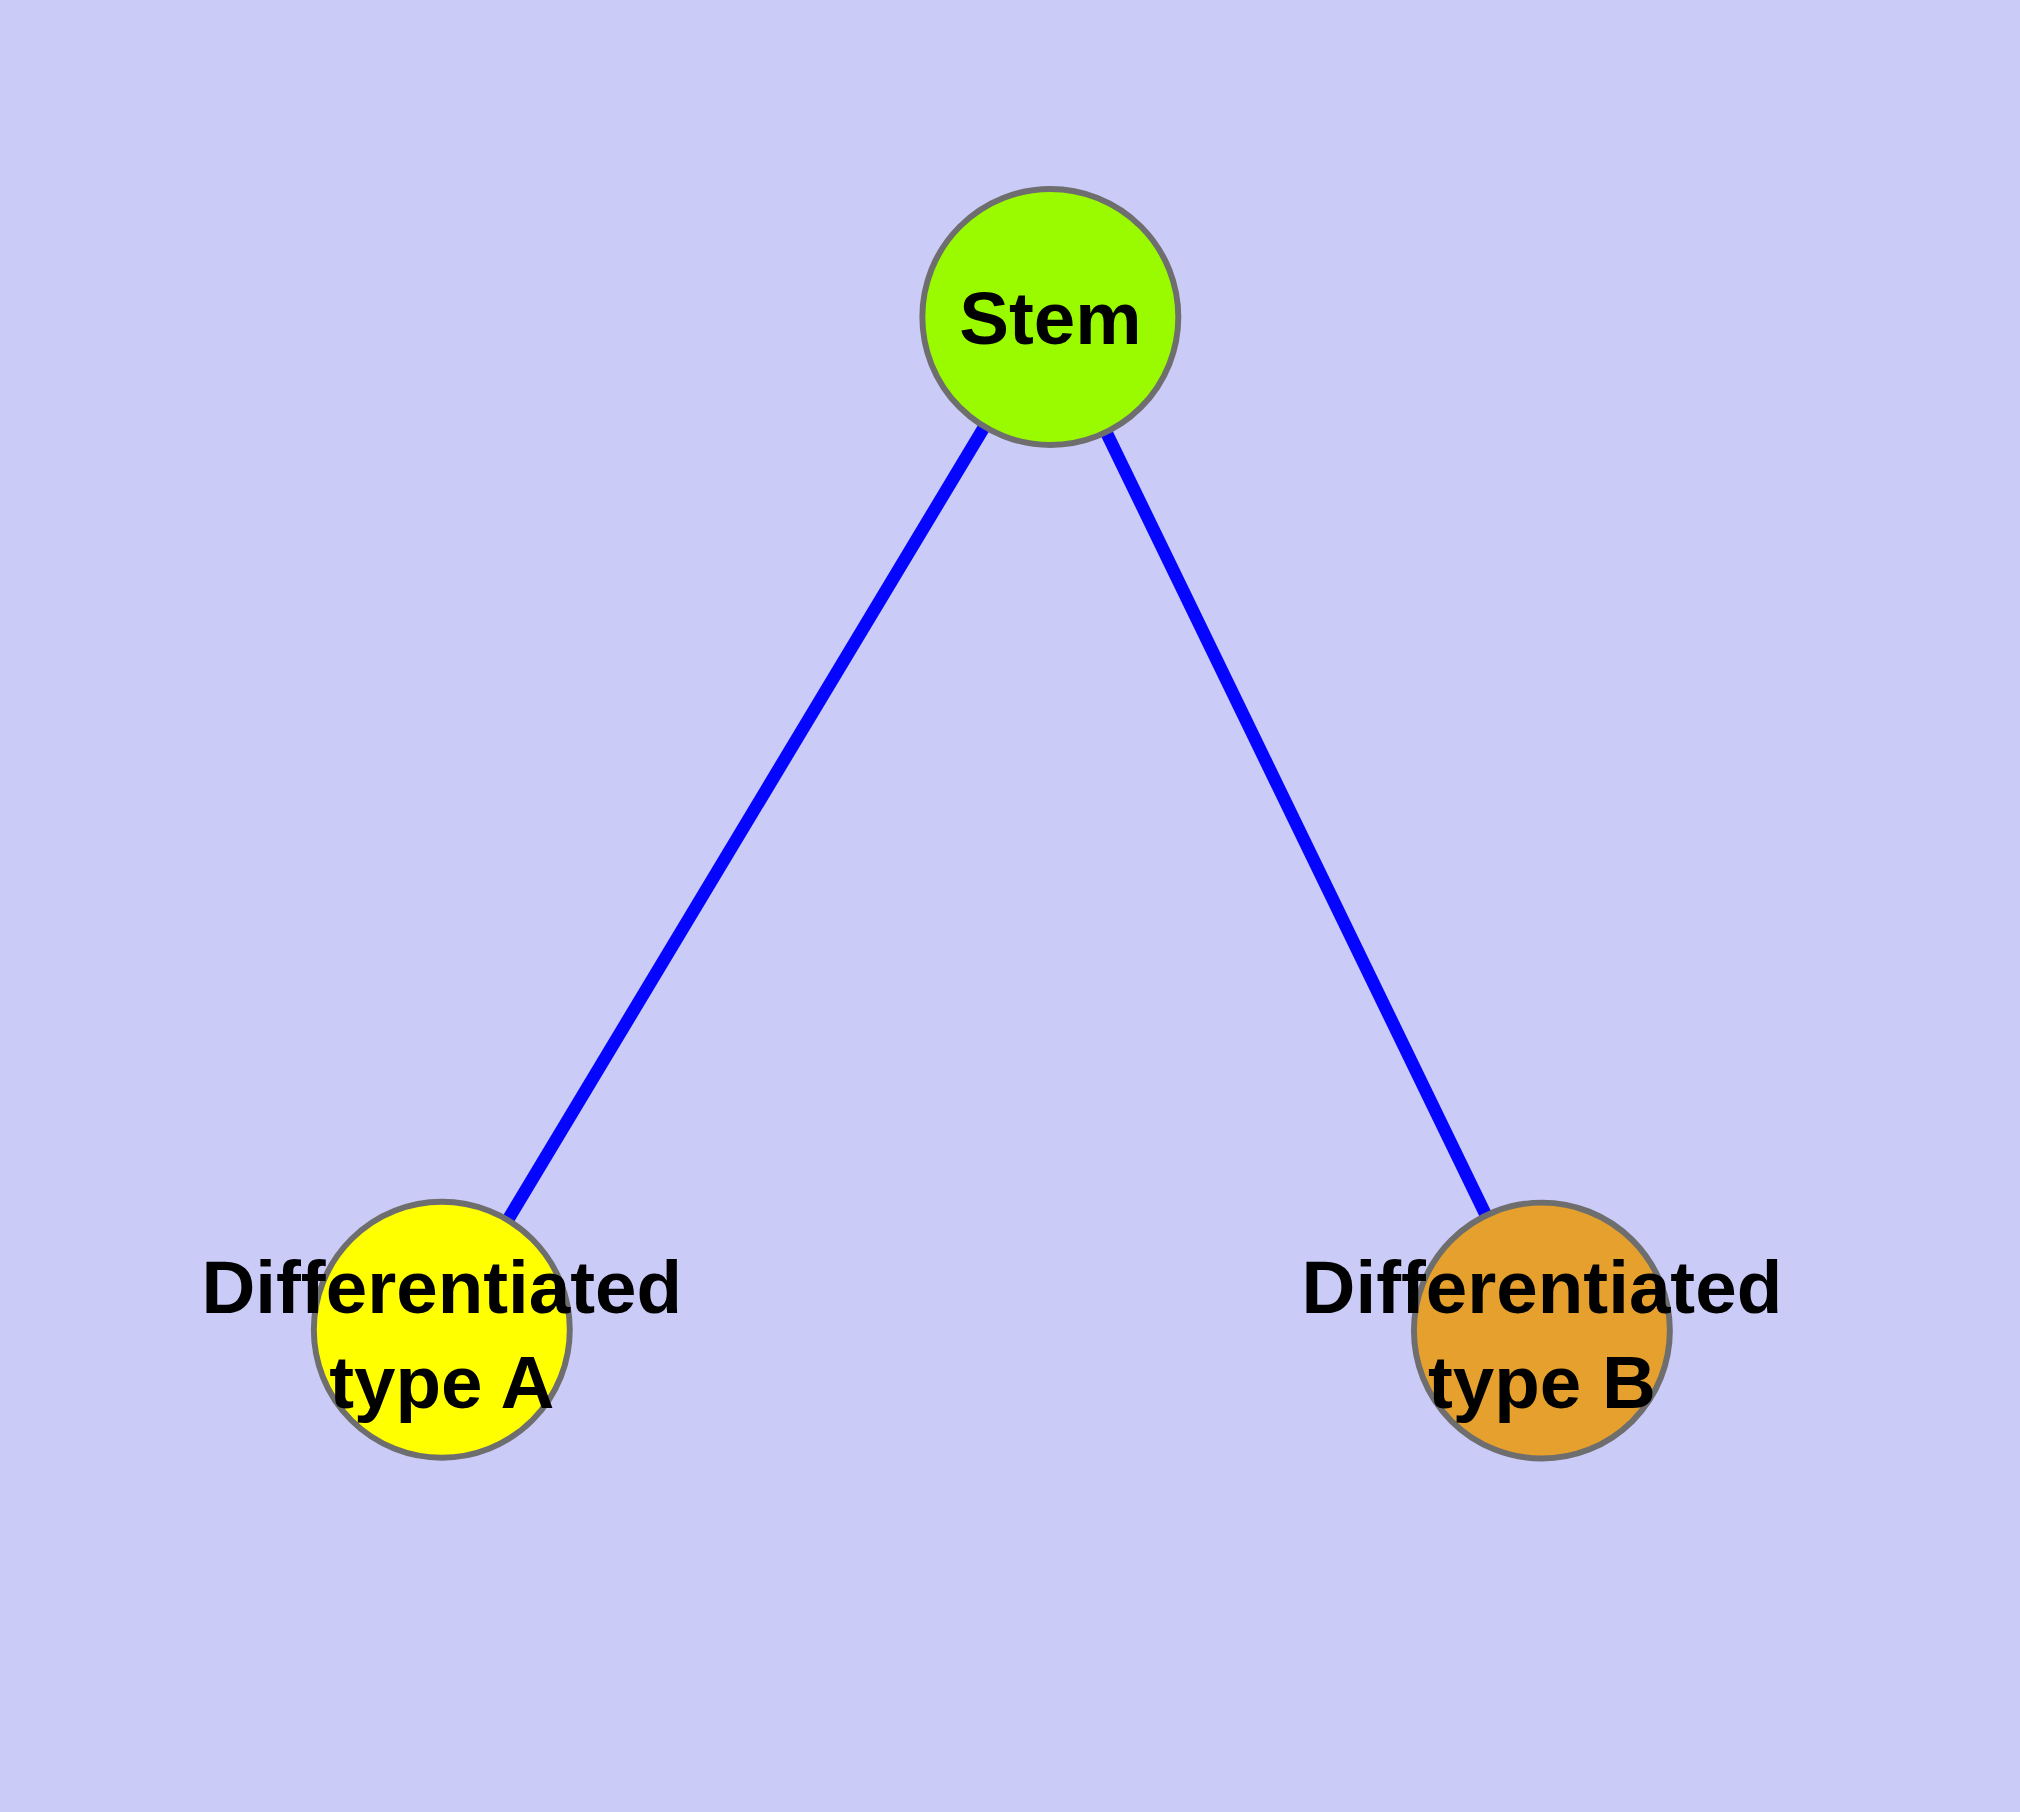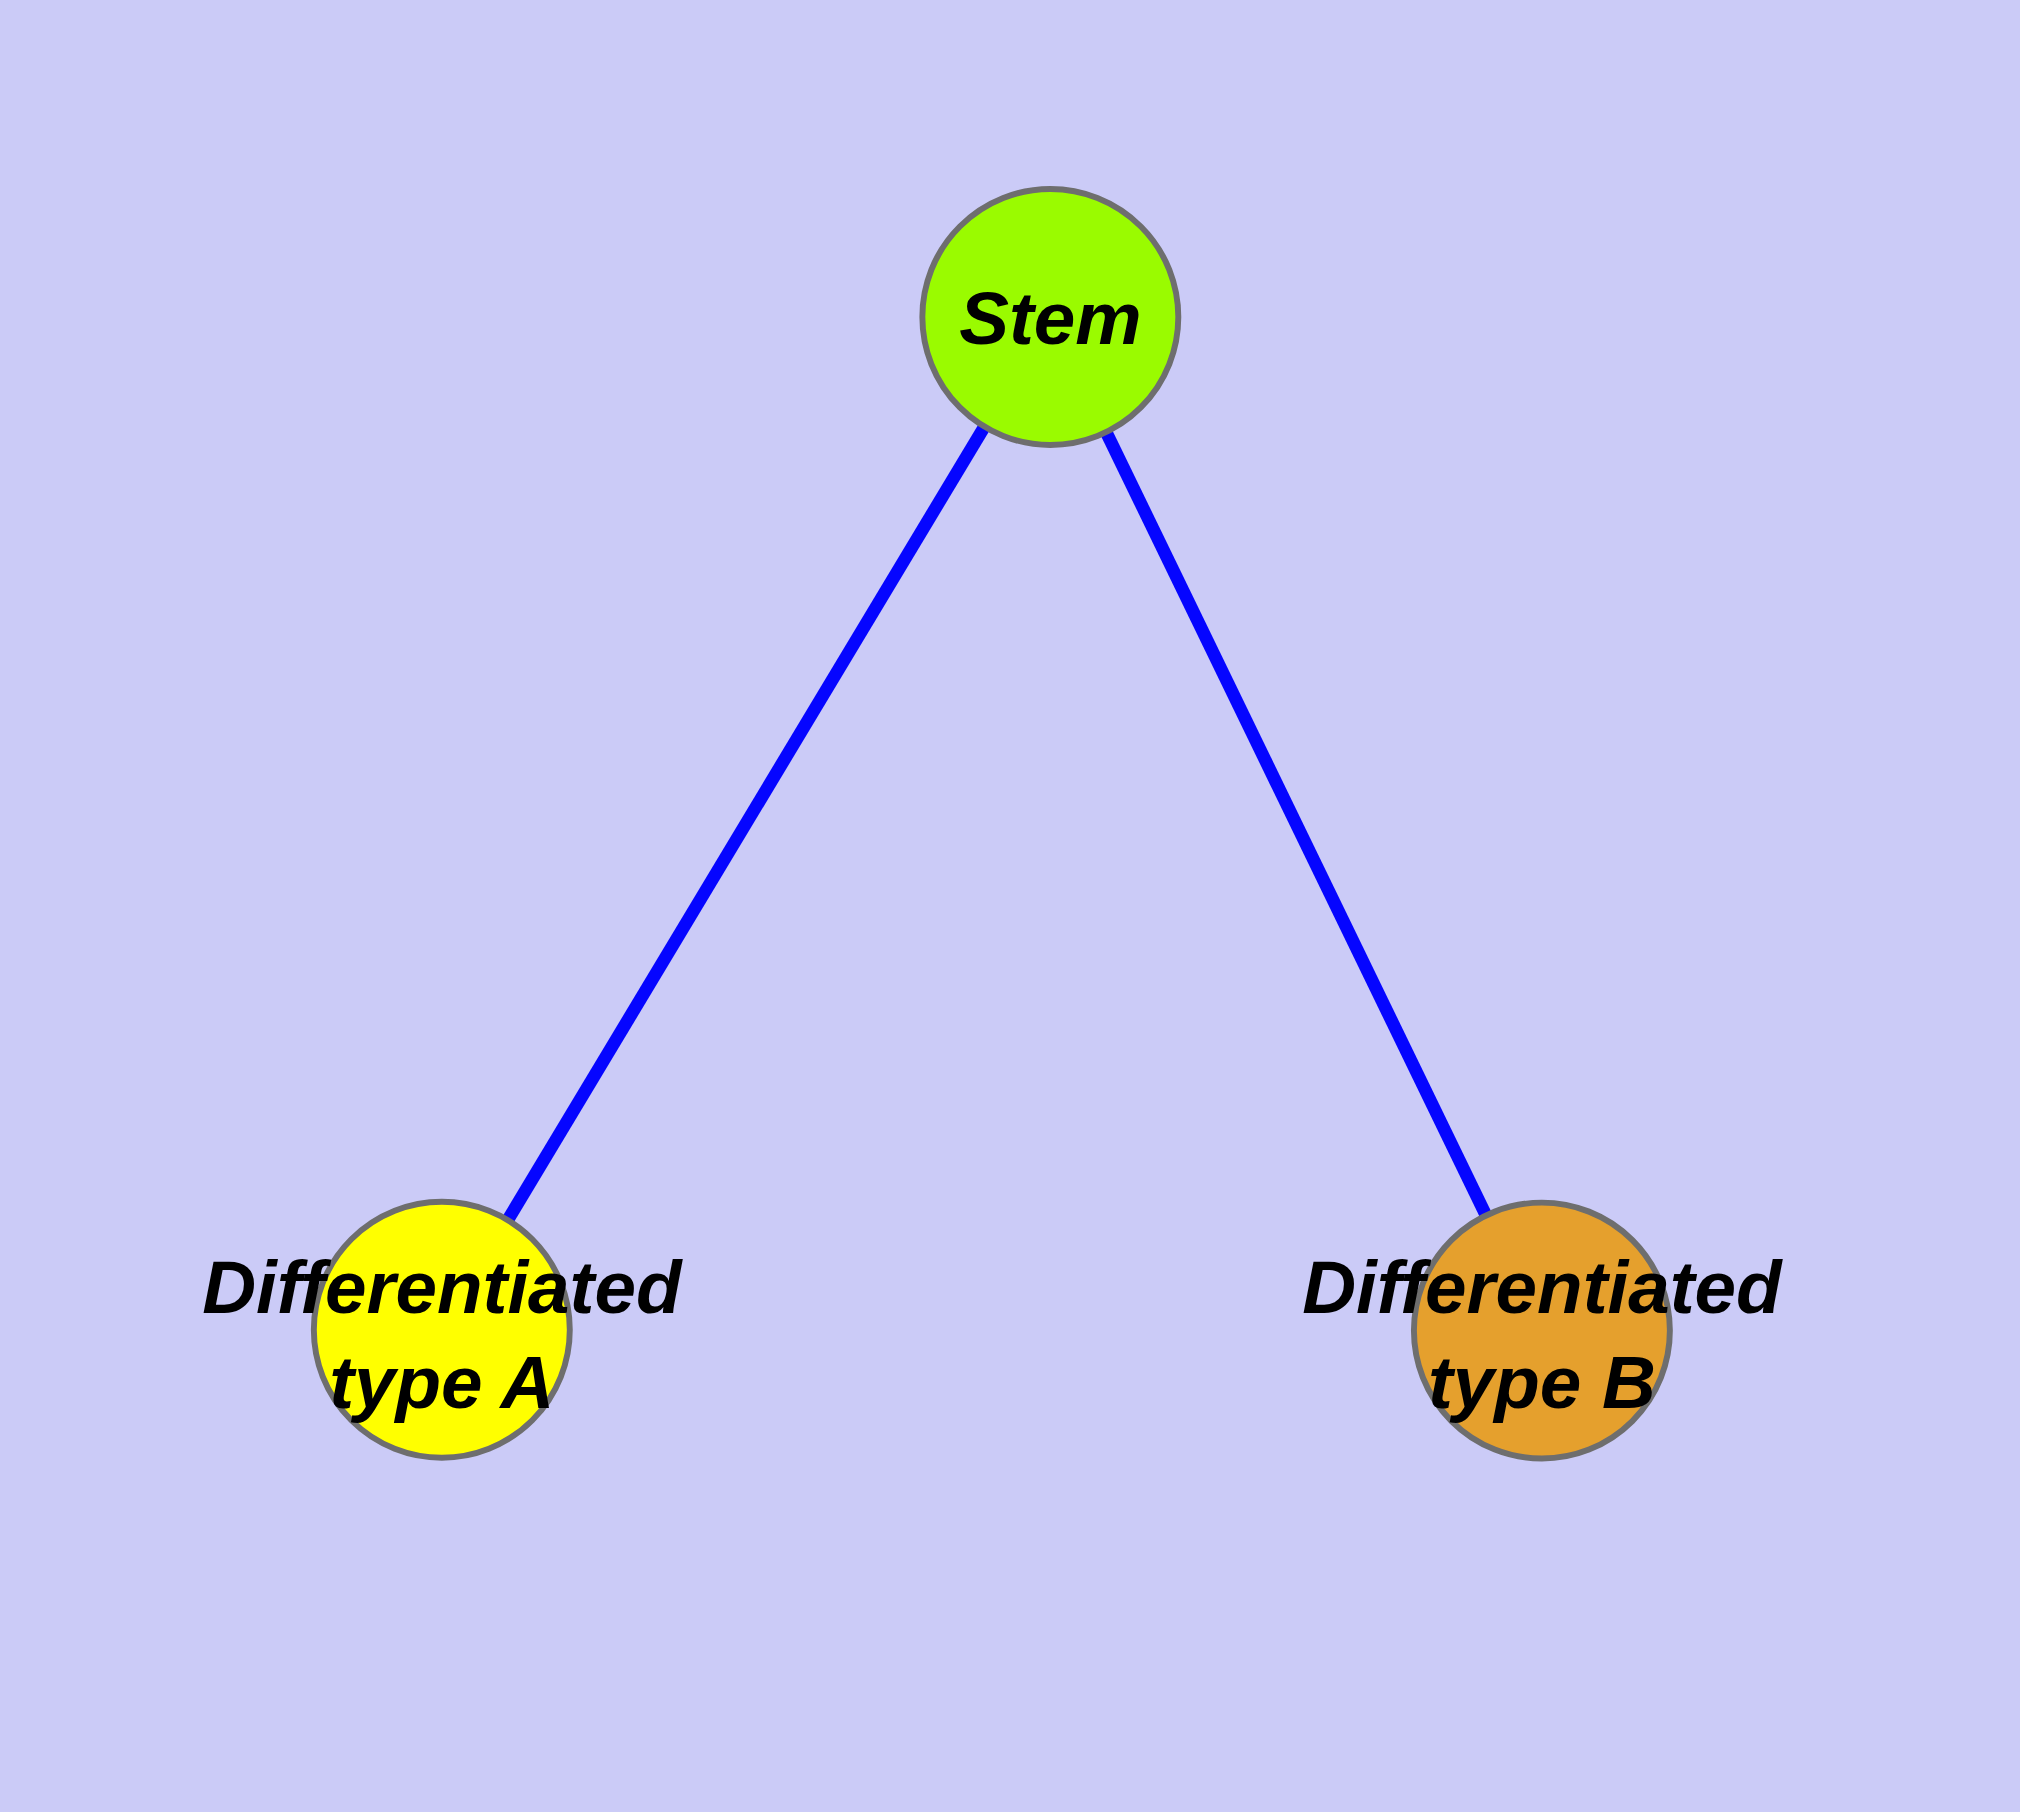--- a/index.html
+++ b/index.html
@@ -5,21 +5,20 @@
   html, body {
     margin: 0;
     padding: 0;
     background: #CBCBF7;
   }
   .canvas-wrap {
     position: relative;
     width: 2021px;
     height: 1480px;
     overflow: hidden;
-    font-style: italic;
   }
   svg {
     display: block;
   }
   .node-label {
     font-family: "Liberation Sans", "DejaVu Sans", sans-serif;
     font-weight: bold;
     font-size: 88px;
     text-anchor: middle;
   }

